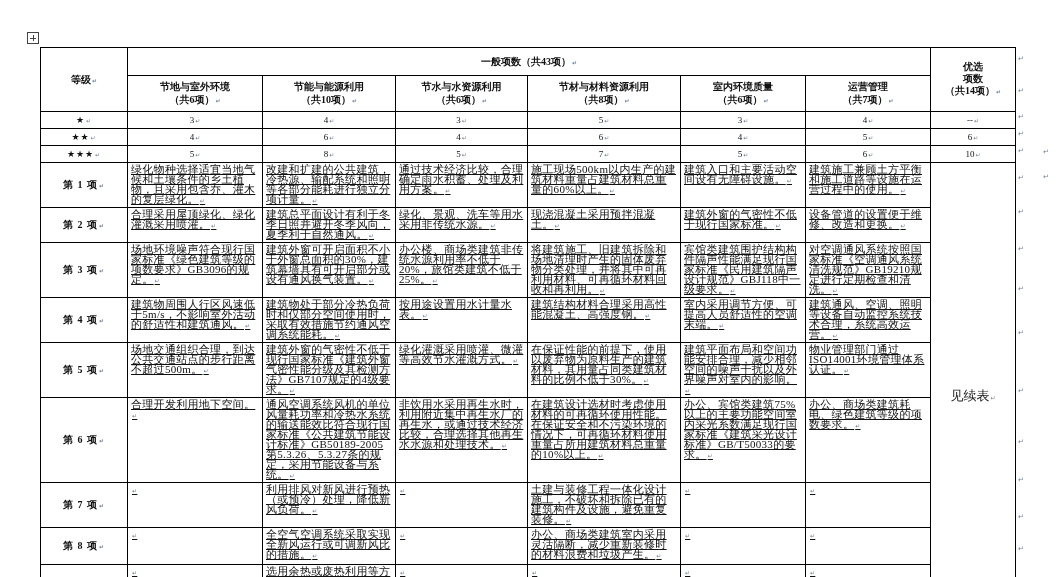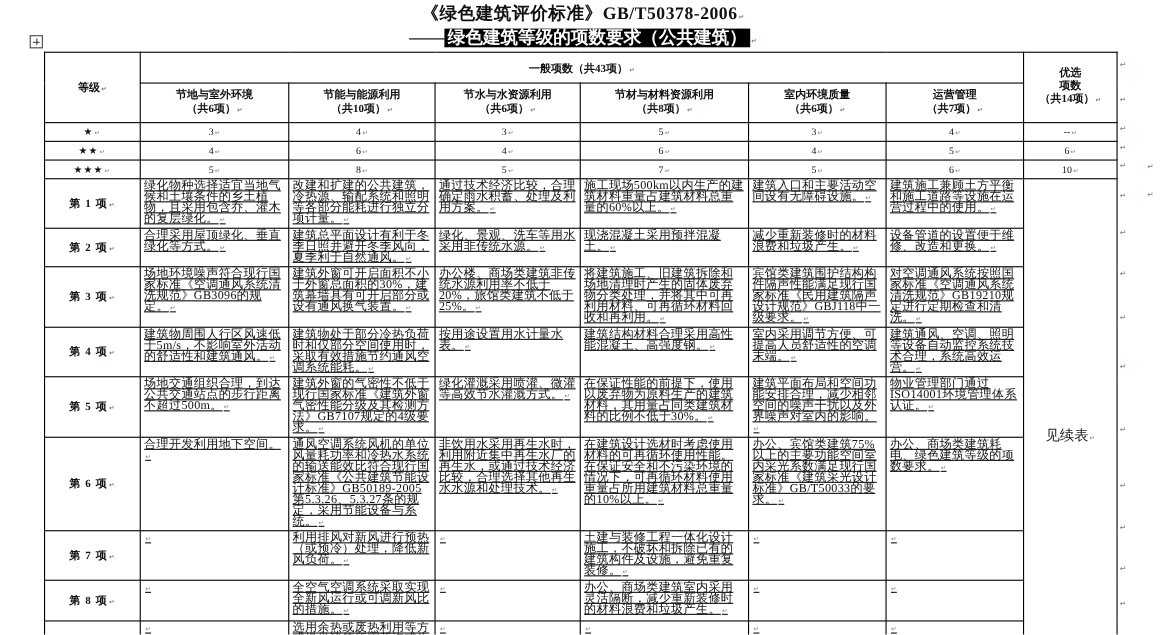--- a/index.html
+++ b/index.html
@@ -30,24 +30,20 @@
   .pm::after{content:"\21B5";color:#6e7f9b;font-size:6px;margin-left:1px;font-family:"DejaVu Sans",sans-serif;}
   .margin-mark{position:absolute;font-size:7px;color:#6e7f9b;font-family:"DejaVu Sans",sans-serif;}
 </style>
 </head>
 <body>
 
 <div class="page">
 
   <div class="handle"></div>
 
-  <div class="titles">
-    <div class="t1"><span>《绿色建筑评价标准》GB/T50378-2006</span><span class="pm"></span></div>
-    <div class="t2"><span>——</span><span class="hl">绿色建筑等级的项数要求（公共建筑）</span><span class="pm"></span></div>
-  </div>
 
   <table class="grid">
     <colgroup>
       <col style="width:87px">
         <col style="width:135px">
         <col style="width:133px">
         <col style="width:132px">
       <col style="width:153px">
         <col style="width:125px">
         <col style="width:125px">
@@ -113,30 +109,30 @@
       <td class="cell pm">绿化物种选择适宜当地气候和土壤条件的乡土植物，且采用包含乔、灌木的复层绿化。</td>
       <td class="cell pm">改建和扩建的公共建筑，冷热源、输配系统和照明等各部分能耗进行独立分项计量。</td>
       <td class="cell pm">通过技术经济比较，合理确定雨水积蓄、处理及利用方案。</td>
       <td class="cell pm">施工现场500km以内生产的建筑材料重量占建筑材料总重量的60%以上。</td>
       <td class="cell pm">建筑入口和主要活动空间设有无障碍设施。</td>
       <td class="cell pm">建筑施工兼顾土方平衡和施工道路等设施在运营过程中的使用。</td>
       <td class="cont pm" rowspan="10">见续表</td>
     </tr>
     <tr style="height:32px">
       <td class="lbl pm">第 2 项</td>
-      <td class="cell pm">合理采用屋顶绿化、垂直绿化等方式。</td>
+      <td class="cell pm">合理采用屋顶绿化、绿化灌溉采用喷灌。</td>
       <td class="cell pm">建筑总平面设计有利于冬季日照并避开冬季风向，夏季利于自然通风。</td>
       <td class="cell pm">绿化、景观、洗车等用水采用非传统水源。</td>
       <td class="cell pm">现浇混凝土采用预拌混凝土。</td>
-      <td class="cell pm">减少重新装修时的材料浪费和垃圾产生。</td>
+      <td class="cell pm">建筑外窗的气密性不低于现行国家标准。</td>
       <td class="cell pm">设备管道的设置便于维修、改造和更换。</td>
     </tr>
     <tr style="height:45px">
       <td class="lbl pm">第 3 项</td>
-      <td class="cell pm">场地环境噪声符合现行国家标准《空调通风系统清洗规范》GB3096的规定。</td>
+      <td class="cell pm">场地环境噪声符合现行国家标准《绿色建筑等级的项数要求》GB3096的规定。</td>
       <td class="cell pm">建筑外窗可开启面积不小于外窗总面积的30%，建筑幕墙具有可开启部分或设有通风换气装置。</td>
       <td class="cell pm">办公楼、商场类建筑非传统水源利用率不低于20%，旅馆类建筑不低于25%。</td>
       <td class="cell pm">将建筑施工、旧建筑拆除和场地清理时产生的固体废弃物分类处理，并将其中可再利用材料、可再循环材料回收和再利用。</td>
       <td class="cell pm">宾馆类建筑围护结构构件隔声性能满足现行国家标准《民用建筑隔声设计规范》GBJ118中一级要求。</td>
       <td class="cell pm">对空调通风系统按照国家标准《空调通风系统清洗规范》GB19210规定进行定期检查和清洗。</td>
     </tr>
     <tr style="height:34px">
       <td class="lbl pm">第 4 项</td>
       <td class="cell pm">建筑物周围人行区风速低于5m/s，不影响室外活动的舒适性和建筑通风。</td>
       <td class="cell pm">建筑物处于部分冷热负荷时和仅部分空间使用时，采取有效措施节约通风空调系统能耗。</td>

